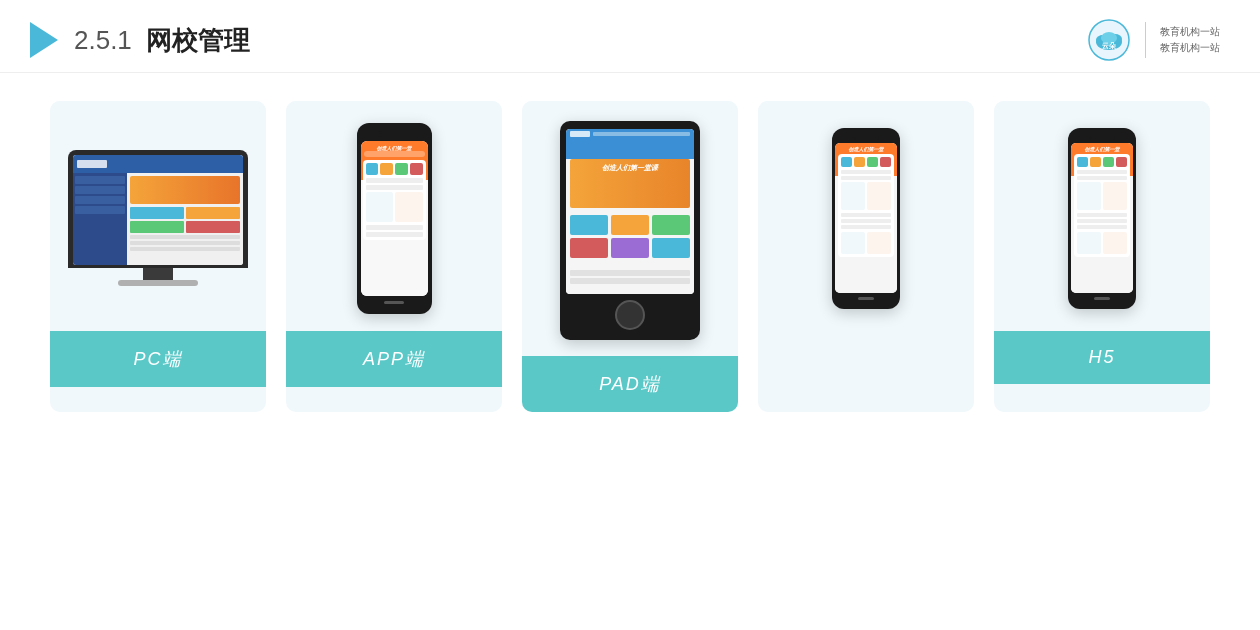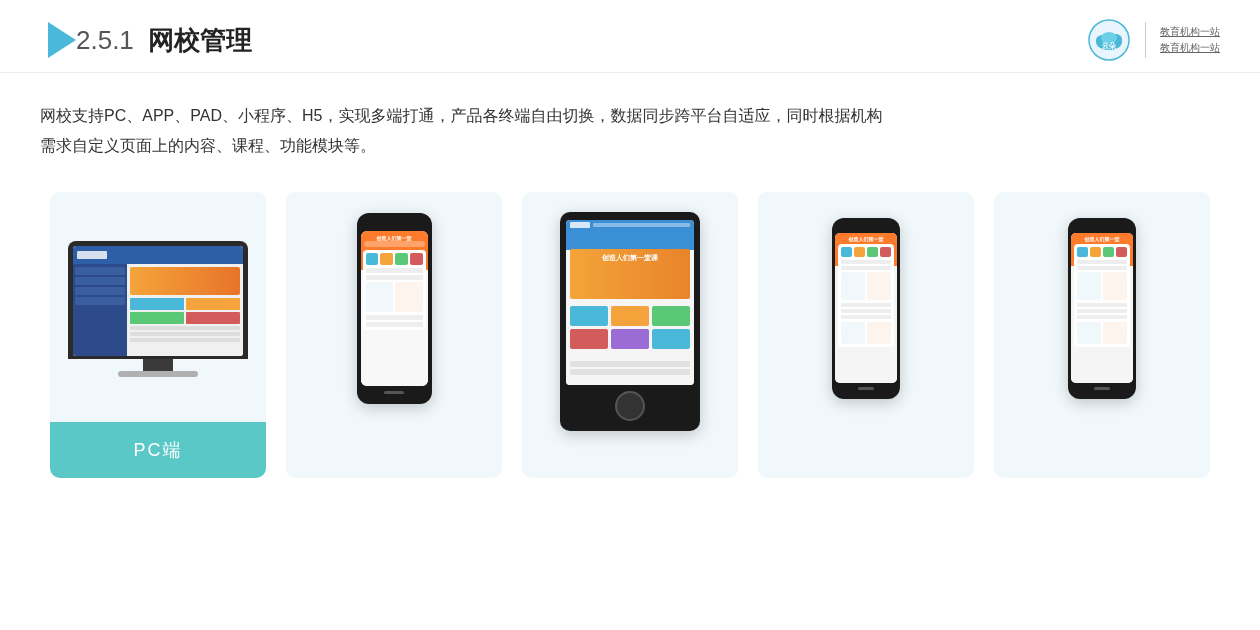--- a/index.html
+++ b/index.html
@@ -16,22 +16,21 @@
       display: flex;
       align-items: center;
       justify-content: space-between;
       padding: 18px 40px 10px 30px;
       border-bottom: 1px solid #eee;
     }
 
     .header-left {
       display: flex;
       align-items: center;
-      gap: 0;
-      margin-left: 18px;
+      gap: 16px;
     }
 
     .logo-triangle {
       width: 0;
       height: 0;
       border-left: 28px solid #4ab8d8;
       border-top: 18px solid transparent;
       border-bottom: 18px solid transparent;
     }
 
@@ -55,20 +54,21 @@
       color: #333;
       line-height: 1.9;
       margin-bottom: 30px;
     }
 
     .cards-container {
       display: flex;
       gap: 20px;
       justify-content: center;
       padding: 0 10px;
+      font-style: italic;
     }
 
     .card {
       flex: 1;
       background: #f0f8fb;
       border-radius: 10px;
       overflow: hidden;
       display: flex;
       flex-direction: column;
       min-width: 0;
@@ -273,21 +273,20 @@
       width: 1px;
       height: 36px;
       background: #ccc;
       margin: 0 8px;
     }
 
     .brand-right-text {
       font-size: 10px;
       color: #666;
       line-height: 1.6;
-      text-decoration: underline;
     }
   </style>
 </head>
 <body>
 
 <div class="header">
   <div class="header-left">
     <div class="logo-triangle"></div>
     <h1 class="page-title">
       <span>2.5.1</span>
@@ -305,24 +304,20 @@
     </svg>
     <div class="divider-brand"></div>
     <div class="brand-right-text">
       <div>教育机构一站</div>
       <div>教育机构一站</div>
     </div>
   </div>
 </div>
 
 <div class="content">
-  <div class="description">
-    <div>网校支持PC、APP、PAD、小程序、H5，实现多端打通，产品各终端自由切换，数据同步跨平台自适应，同时根据机构</div>
-    <div>需求自定义页面上的内容、课程、功能模块等。</div>
-  </div>
 
   <div class="cards-container">
 
     <div class="card">
       <div class="card-image-area">
         <div class="pc-mockup">
           <div class="pc-screen-outer">
             <div class="pc-screen-inner">
               <div style="background:#2d5fa6; height:18px; display:flex; align-items:center; padding:0 4px; gap:2px;">
                 <div style="width:30px;height:8px;background:#fff;border-radius:1px;opacity:0.8;"></div>
@@ -382,20 +377,21 @@
                   <div style="height:30px;background:#fdf4ee;border-radius:2px;"></div>
                 </div>
                 <div style="height:5px;background:#eee;border-radius:1px;margin-top:3px;"></div>
                 <div style="height:5px;background:#eee;border-radius:1px;margin-top:2px;"></div>
               </div>
             </div>
           </div>
           <div class="phone-home"></div>
         </div>
       </div>
+      <div class="card-label">APP端</div>
     </div>
 
     <div class="card">
       <div class="card-image-area">
         <div class="tablet-mockup">
           <div class="tablet-screen">
             <div class="tablet-screen-content">
               <div style="padding:2px 4px 0;display:flex;align-items:center;gap:3px;">
                 <div style="width:20px;height:6px;background:rgba(255,255,255,0.8);border-radius:1px;"></div>
                 <div style="flex:1;height:4px;background:rgba(255,255,255,0.4);border-radius:1px;"></div>
@@ -413,20 +409,21 @@
               </div>
               <div style="position:absolute;bottom:10px;left:4px;right:4px;">
                 <div style="height:6px;background:rgba(0,0,0,0.08);border-radius:1px;margin-bottom:2px;"></div>
                 <div style="height:6px;background:rgba(0,0,0,0.08);border-radius:1px;"></div>
               </div>
             </div>
           </div>
           <div class="tablet-home"></div>
         </div>
       </div>
+      <div class="card-label">PAD端</div>
     </div>
 
     <div class="card">
       <div class="card-image-area">
         <div class="mini-phone">
           <div class="mini-phone-notch"></div>
           <div class="mini-phone-screen">
             <div style="background:linear-gradient(180deg,#ff7b2c 0%,#ff7b2c 22%,#f5f5f5 22%);width:100%;height:100%;position:relative;">
               <div style="padding:3px 3px 0;color:#fff;font-size:5px;font-weight:bold;text-align:center;">创造人们第一堂</div>
               <div style="margin:2px 3px 0;background:#fff;border-radius:4px;padding:3px;">
@@ -483,16 +480,17 @@
                 <div style="display:grid;grid-template-columns:1fr 1fr;gap:2px;margin-top:3px;">
                   <div style="height:22px;background:#f0f8fc;border-radius:2px;"></div>
                   <div style="height:22px;background:#fdf4ee;border-radius:2px;"></div>
                 </div>
               </div>
             </div>
           </div>
           <div style="width:16px;height:3px;background:#555;border-radius:2px;margin:4px auto 2px;"></div>
         </div>
       </div>
+      <div class="card-label">H5</div>
     </div>
 
   </div>
 </div>
 
 </body></html>

